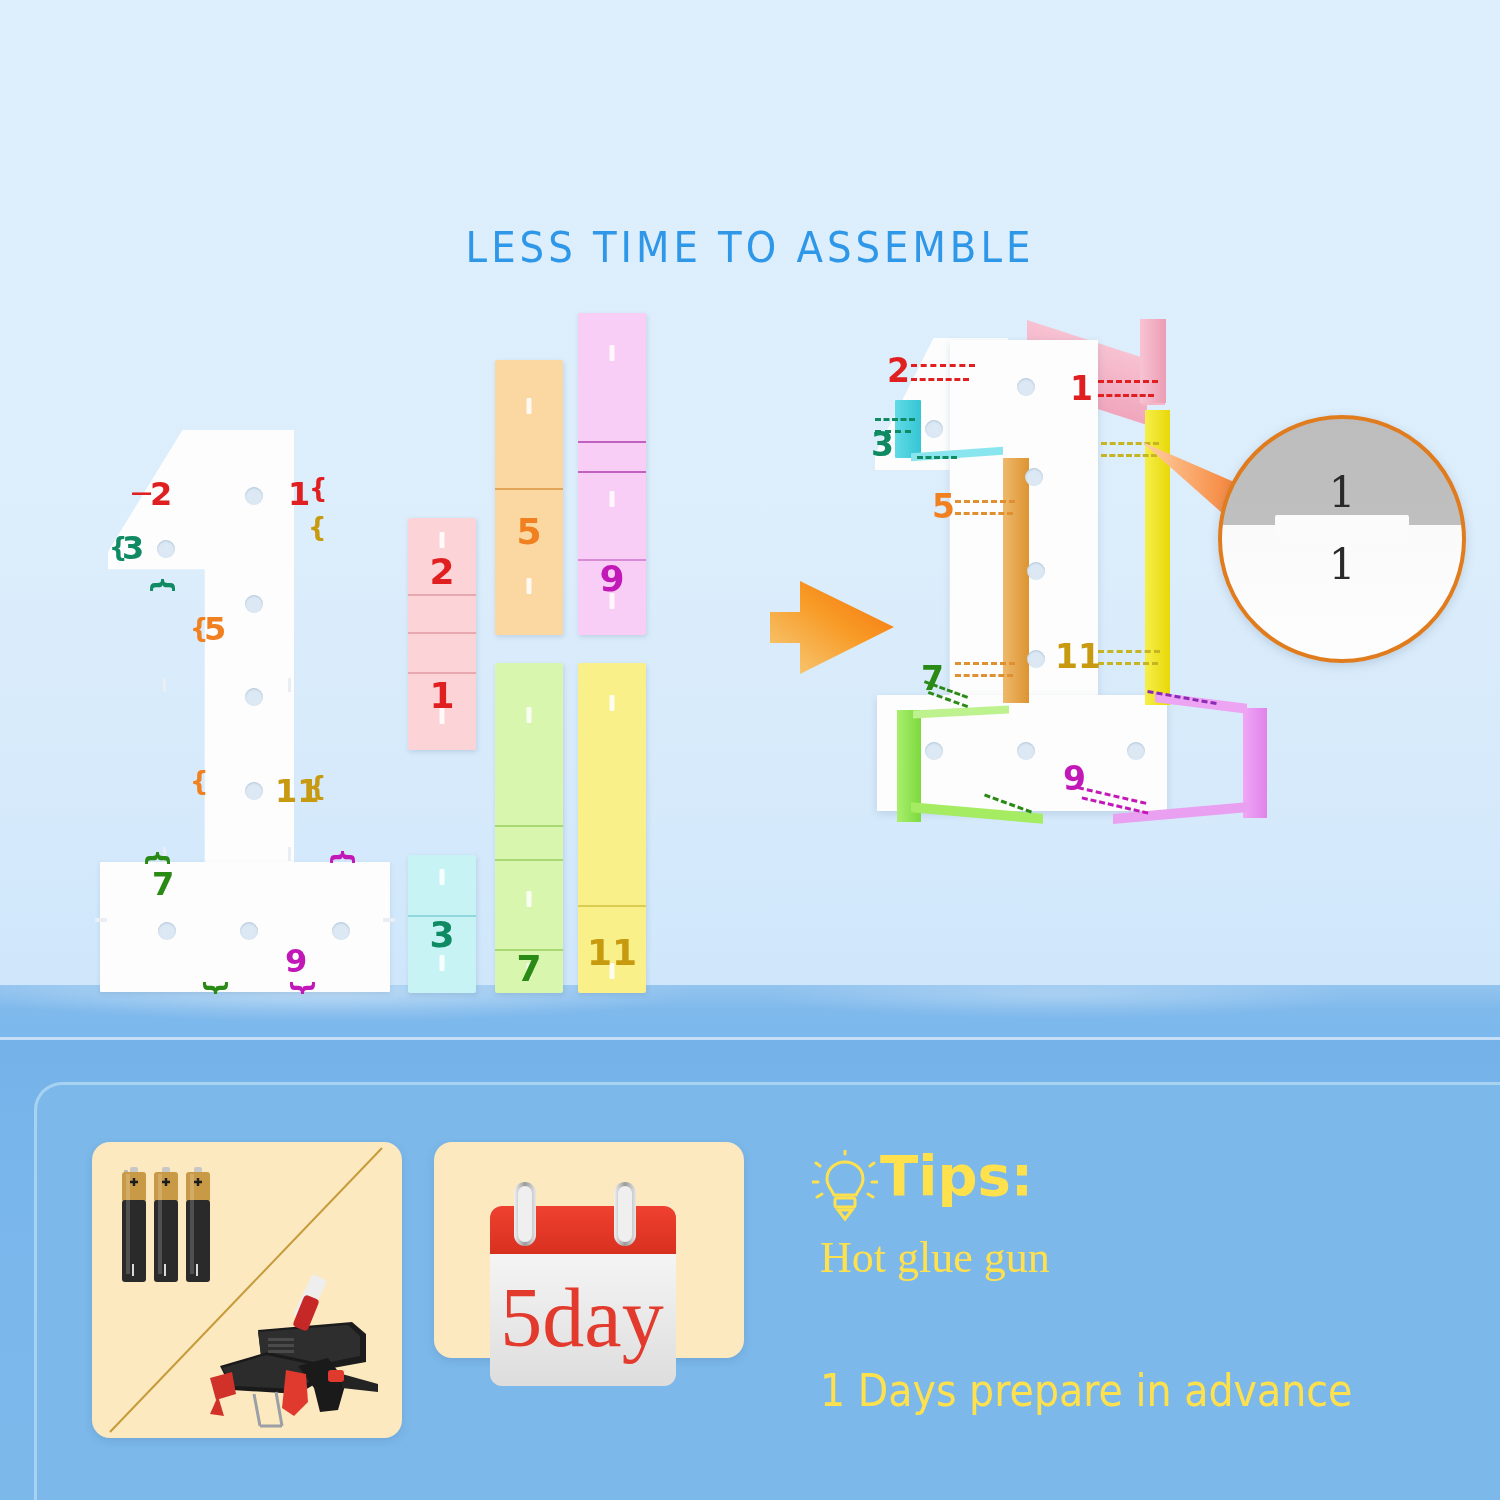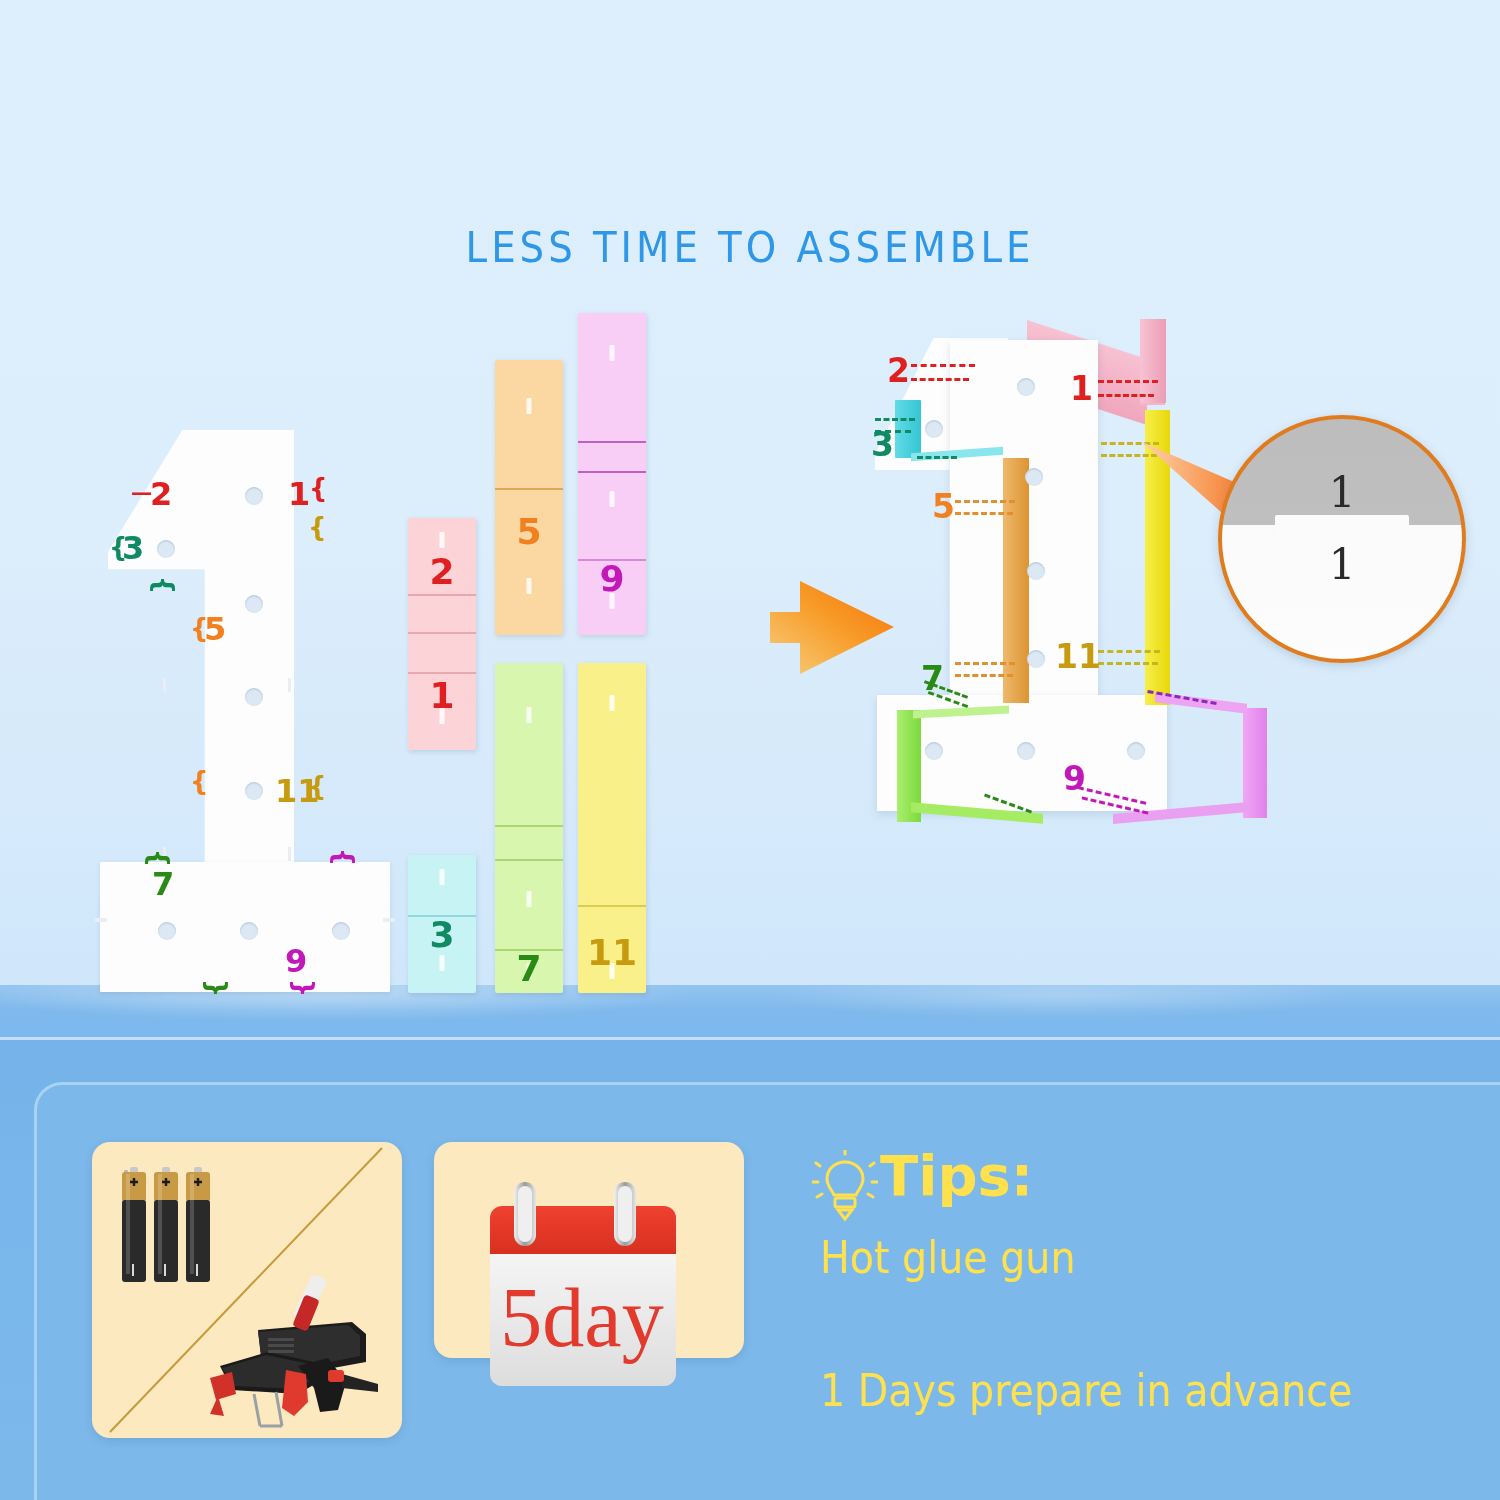--- a/index.html
+++ b/index.html
@@ -134,21 +134,21 @@
   .tips-head{
     position:absolute;left:880px;top:1148px;
     font-size:56px;font-weight:bold;color:#ffe14d;
     font-family:"DejaVu Sans",sans-serif;line-height:1;
   }
   .bulb{position:absolute;left:812px;top:1150px;width:66px;height:72px;}
   .tipline{
     position:absolute;color:#ffe14d;font-size:44px;line-height:1.18;
     font-family:"DejaVu Sans Condensed","DejaVu Sans",sans-serif;
   }
-  .tipline.l1{left:820px;top:1232px;}
+  .tipline.l1{left:820px;top:1232px;font-family:Liberation Serif, serif;}
   .tipline.l2{left:820px;top:1365px;}
 </style>
 </head>
 <body>
 
 <div class="stage">
 
   <div class="sky"></div>
   <div class="floor"></div>
   <div class="floor-glow"></div>

